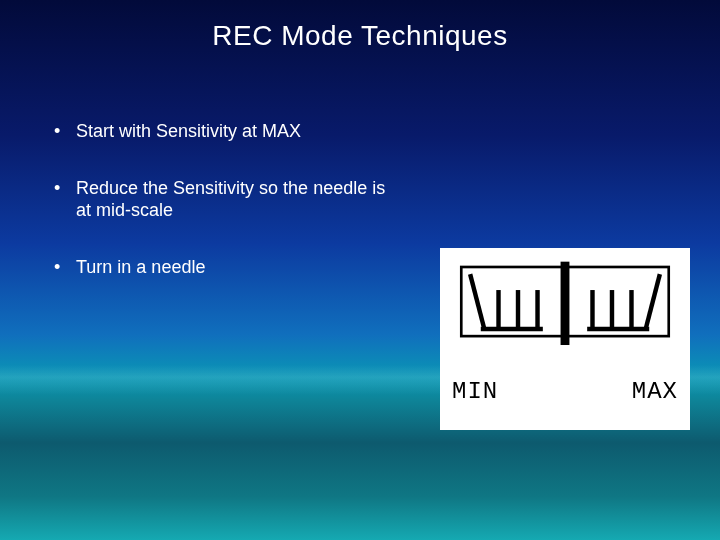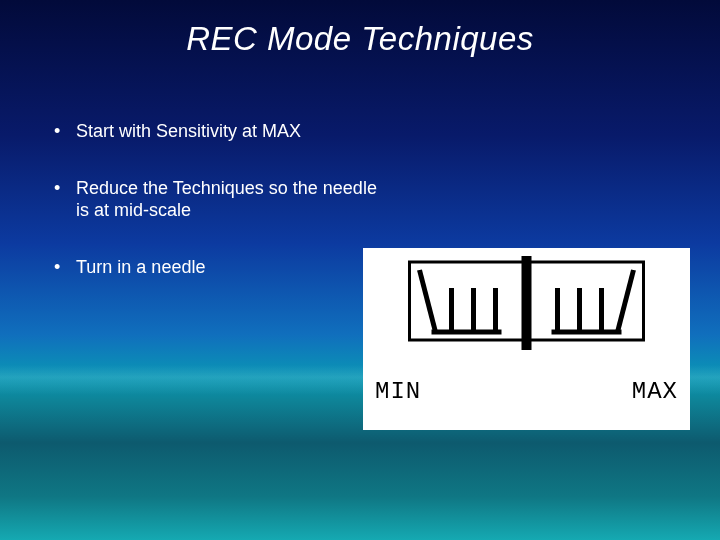--- a/index.html
+++ b/index.html
@@ -33,24 +33,23 @@
     top: 365px;
     height: 30px;
     background: linear-gradient(to bottom, rgba(255,255,255,0) 0%, rgba(180,230,240,0.15) 40%, rgba(255,255,255,0) 100%);
   }
   .title {
     position: absolute;
     top: 20px;
     left: 0; right: 0;
     text-align: center;
     color: #fff;
-    font-size: 33px;
+    font-size: 28px;
     font-weight: 400;
     letter-spacing: 0.5px;
-    font-style: italic;
   }
   .bullets {
     position: absolute;
     top: 120px;
     left: 48px;
     width: 340px;
     color: #fff;
     font-size: 18px;
     line-height: 1.25;
   }
@@ -69,21 +68,21 @@
     position: absolute;
     left: 6px;
     top: 0;
     font-size: 18px;
     color: #fff;
   }
   .meter-card {
     position: absolute;
     right: 30px;
     top: 248px;
-    width: 327px;
+    width: 250px;
     height: 182px;
     background: #fff;
   }
   .meter-svg {
     display: block;
     width: 100%;
     height: 116px;
   }
   .meter-labels {
     display: flex;
@@ -99,21 +98,21 @@
 <body>
 
 <div class="slide">
   <div class="horizon"></div>
 
   <div class="title">REC Mode Techniques</div>
 
   <div class="bullets">
     <ul>
       <li><span>Start with Sensitivity at MAX</span></li>
-      <li><span>Reduce the Techniques so the needle is at mid-scale</span></li>
+      <li><span>Reduce the Sensitivity so the needle is at mid-scale</span></li>
       <li><span>Turn in a needle</span></li>
     </ul>
   </div>
 
   <div class="meter-card">
     <svg class="meter-svg" viewBox="0 0 282 116">
 
       <rect x="24" y="14" width="234" height="78" fill="none" stroke="#000" stroke-width="3"></rect>
 
       <line x1="34" y1="22" x2="50" y2="84" stroke="#000" stroke-width="5"></line>

